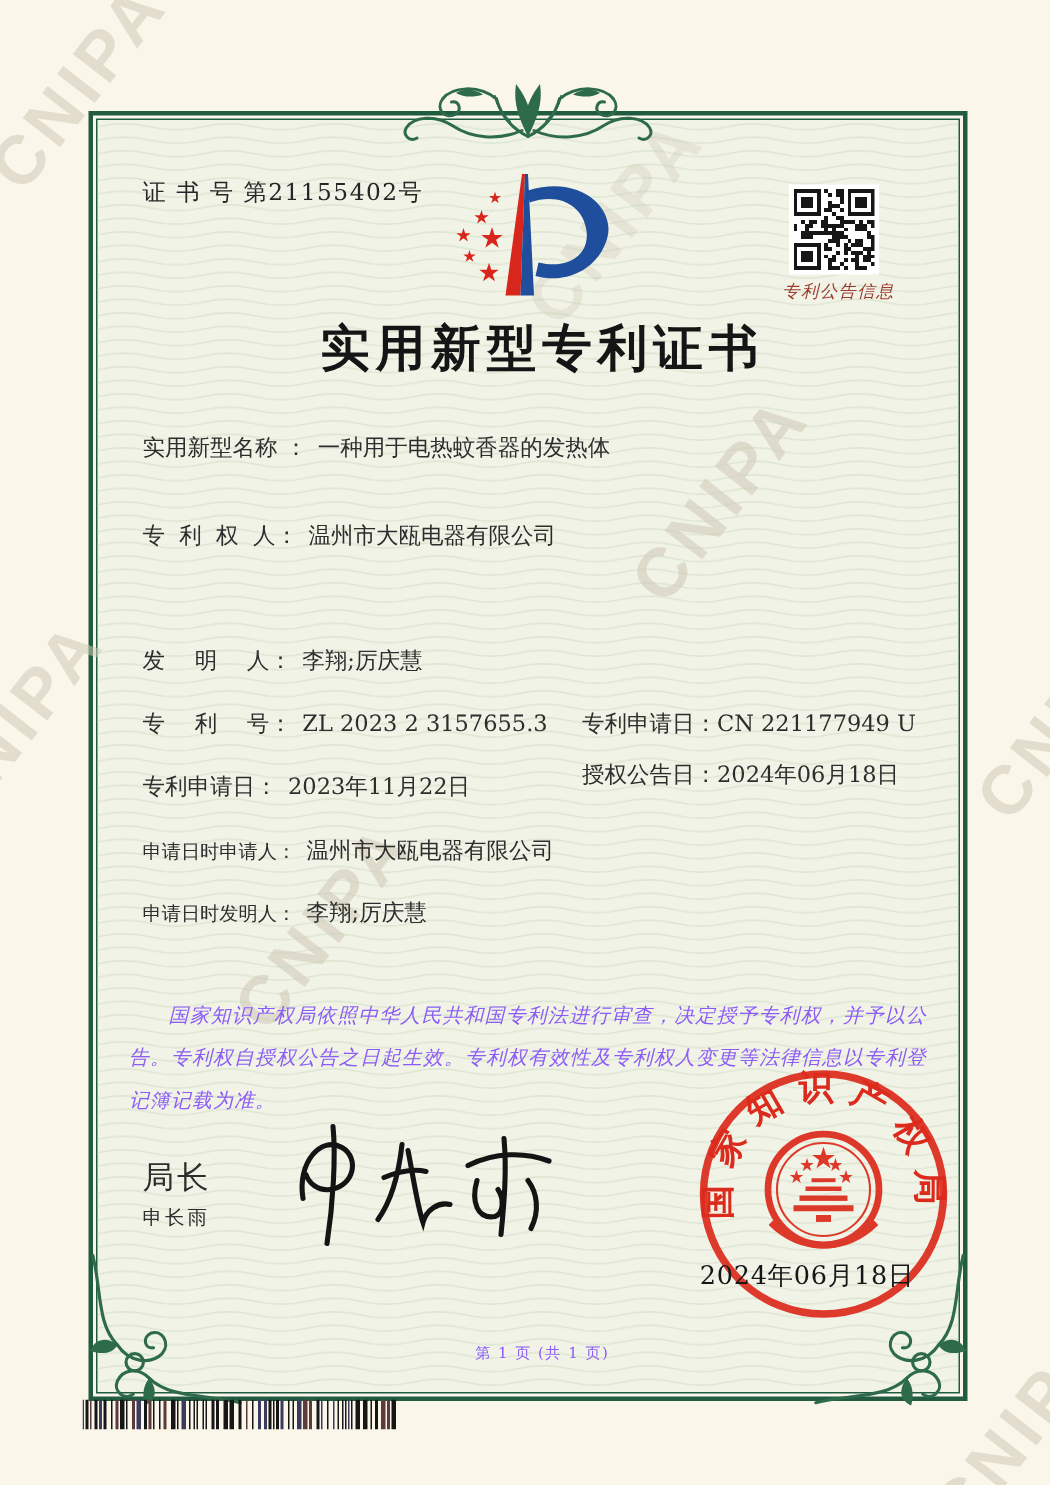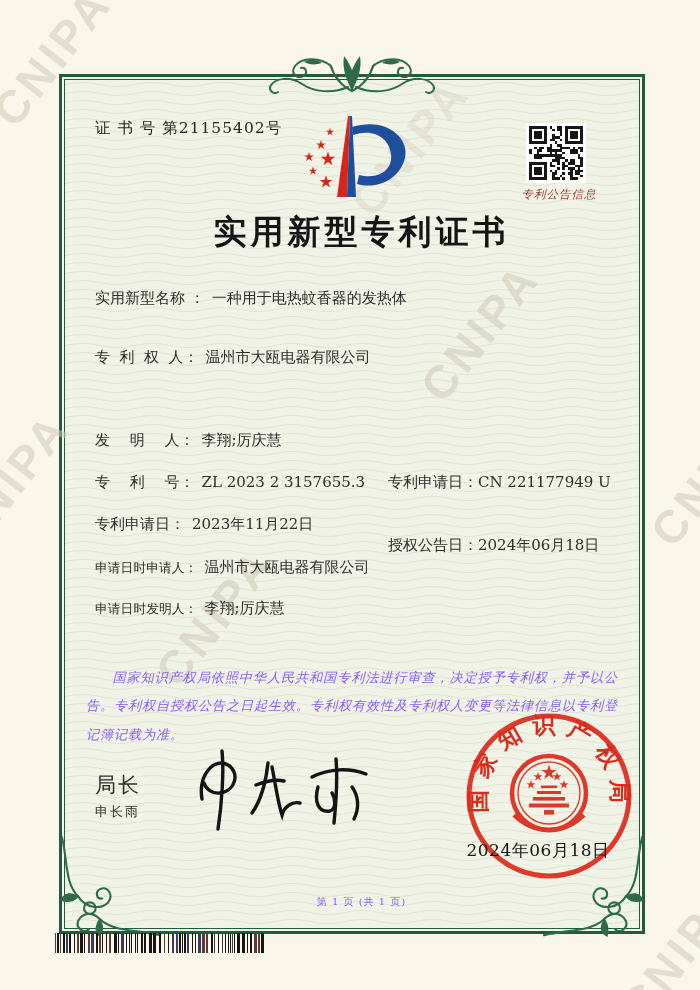--- a/index.html
+++ b/index.html
@@ -169,21 +169,21 @@
   </div>
   <div class="row" style="top:394px">
     <span class="lbl">专　 利　 号：</span><span class="val">ZL 2023 2 3157655.3</span>
   </div>
   <div class="col2" style="top:394px">
     <span class="lbl">专利申请日：</span><span class="val">CN 221177949 U</span>
   </div>
   <div class="row" style="top:436px">
     <span class="lbl">专利申请日：</span><span class="val">2023年11月22日</span>
   </div>
-  <div class="col2" style="top:457px">
+  <div class="col2" style="top:428px">
     <span class="lbl">授权公告日：</span><span class="val">2024年06月18日</span>
   </div>
   <div class="row" style="top:479px">
     <span class="lbl small">申请日时申请人：</span><span class="val">温州市大瓯电器有限公司</span>
   </div>
   <div class="row" style="top:520px">
     <span class="lbl small">申请日时发明人：</span><span class="val">李翔;厉庆慧</span>
   </div>
 
   <div class="decl">国家知识产权局依照中华人民共和国专利法进行审查，决定授予专利权，并予以公告。专利权自授权公告之日起生效。专利权有效性及专利权人变更等法律信息以专利登记簿记载为准。</div>

